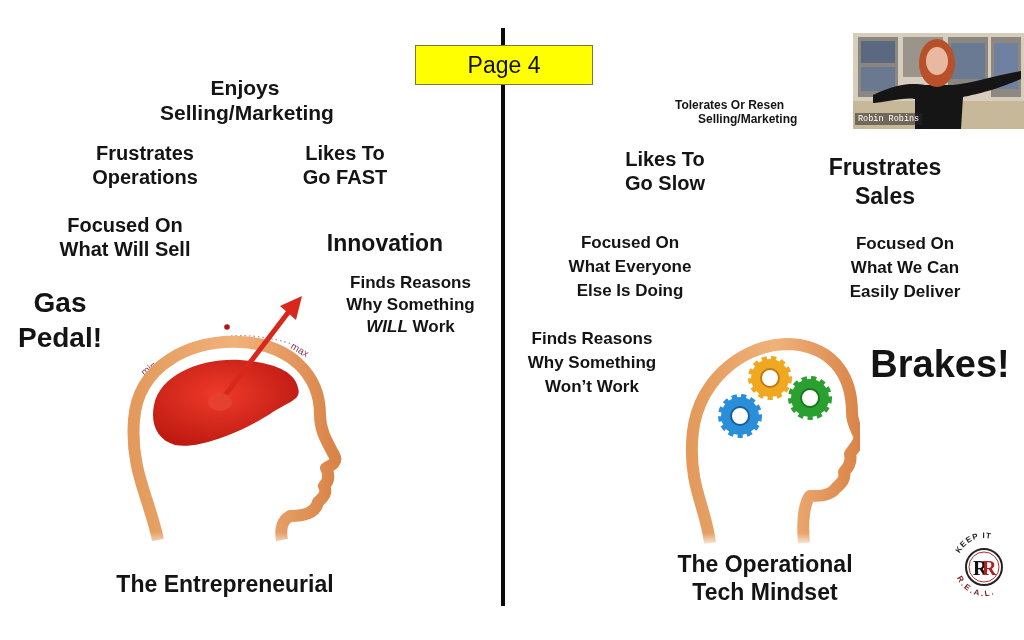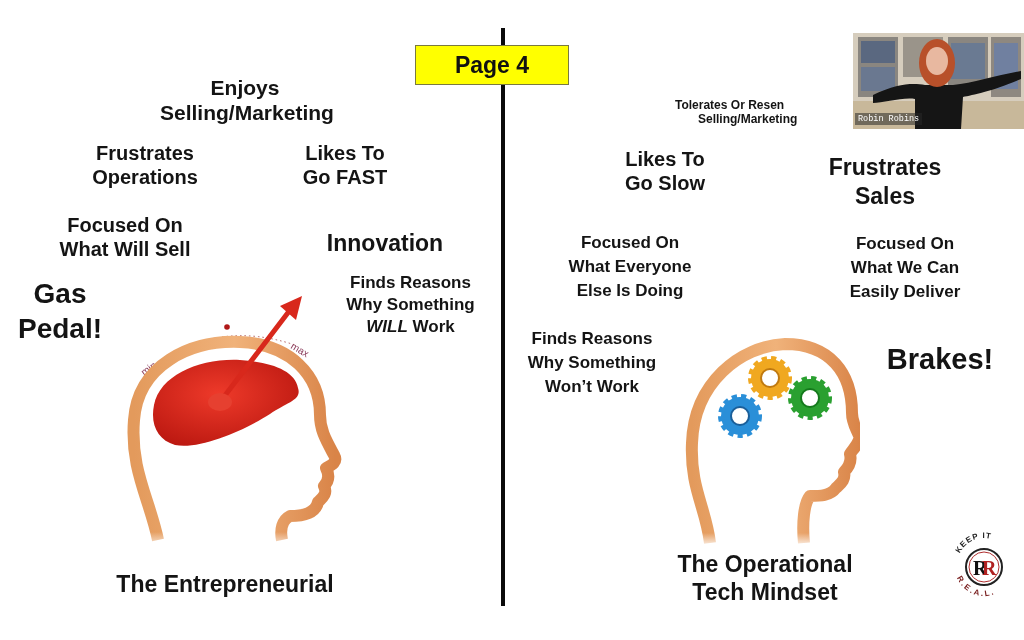--- a/index.html
+++ b/index.html
@@ -2,23 +2,23 @@
 <html><head>
 <meta charset="utf-8">
 <style>
   html, body { margin:0; padding:0; }
   body { width:1024px; height:640px; background:#ffffff; position:relative; overflow:hidden;
          font-family:"Liberation Sans", "DejaVu Sans", sans-serif; color:#111; }
   .slide { position:absolute; left:0; top:0; width:1024px; height:640px; background:#fff; }
   .t { position:absolute; font-weight:bold; text-align:center; line-height:1.18; white-space:nowrap; color:#141414; }
   .t span { display:block; }
   .divider { position:absolute; left:501px; top:28px; width:4px; height:578px; background:#0a0a0a; }
-  .page-badge { position:absolute; left:415px; top:45px; width:154px; height:40px; background:#ffff00;
+  .page-badge { position:absolute; left:415px; top:45px; width:178px; height:40px; background:#ffff00;
                 border:1.5px solid #7a7a40; box-sizing:border-box; display:flex; align-items:center; justify-content:center;
-                font-size:23px; font-weight:bold; color:#111; }
+                font-size:23px; font-weight:normal; color:#111; }
   .video { position:absolute; left:853px; top:33px; width:171px; height:96px; overflow:hidden; background:#cfc6b5; }
   .video .name { position:absolute; left:2px; top:80px; font-size:8.5px; color:#fff; background:rgba(40,40,40,0.55); padding:1px 3px; font-weight:normal;font-family:Liberation Mono, monospace; }
   .fig { position:absolute; }
   .logo { position:absolute; left:945px; top:525px; width:78px; height:78px; }
 </style>
 </head>
 <body>
 
 <div class="slide">
 
@@ -41,21 +41,21 @@
     <span>Go FAST</span>
   </div>
 
   <div class="t" style="left:40px; top:214px; width:170px; font-size:20px;">
     <span>Focused On</span>
     <span>What Will Sell</span>
   </div>
 
   <div class="t" style="left:310px; top:230px; width:150px; font-size:23px;">Innovation</div>
 
-  <div class="t" style="left:10px; top:276px; width:100px; font-size:28px; line-height:1.25;">
+  <div class="t" style="left:10px; top:285px; width:100px; font-size:28px; line-height:1.25;">
     <span>Gas</span>
     <span>Pedal!</span>
   </div>
 
   <div class="t" style="left:328px; top:272px; width:165px; font-size:17px; line-height:1.3;">
     <span>Finds Reasons</span>
     <span>Why Something</span>
     <span><i>WILL</i><b> Work</b></span>
   </div>
 
@@ -123,21 +123,21 @@
     <span>What We Can</span>
     <span>Easily Deliver</span>
   </div>
 
   <div class="t" style="left:507px; top:327px; width:170px; font-size:17px; line-height:1.4;">
     <span>Finds Reasons</span>
     <span>Why Something</span>
     <span>Won’t Work</span>
   </div>
 
-  <div class="t" style="left:870px; top:342px; width:140px; font-size:29px;">Brakes!</div>
+  <div class="t" style="left:870px; top:342px; width:140px; font-size:38px;">Brakes!</div>
 
   <svg class="fig" style="left:680px; top:328px;" width="180" height="220" viewBox="0 0 180 220">
     <defs>
       <linearGradient id="headg2" x1="0" y1="0" x2="1" y2="0">
         <stop offset="0" stop-color="#e39a5c"></stop>
         <stop offset="0.5" stop-color="#f0b27a"></stop>
         <stop offset="1" stop-color="#d98448"></stop>
       </linearGradient>
       <linearGradient id="fade2" x1="0" y1="0" x2="0" y2="1">
         <stop offset="0.7" stop-color="#fff" stop-opacity="0"></stop>

